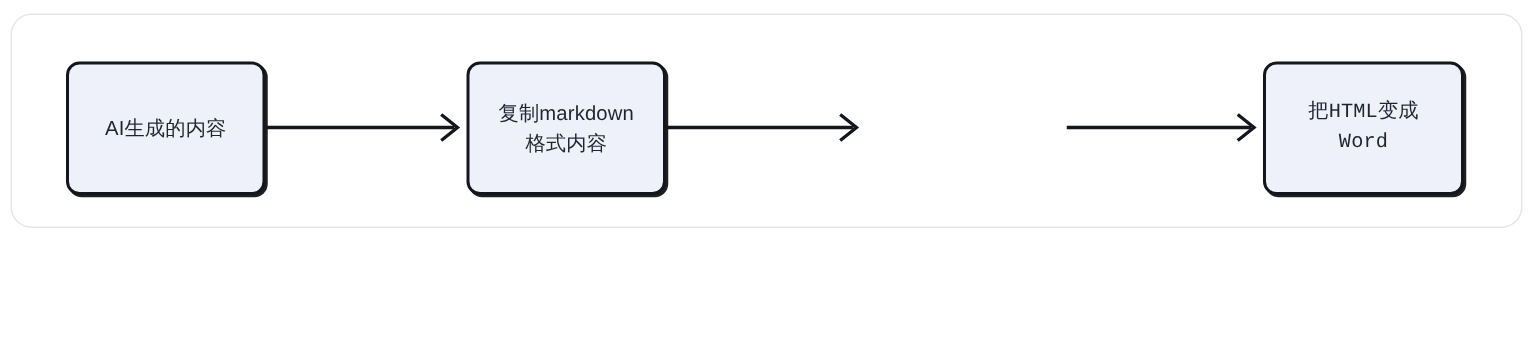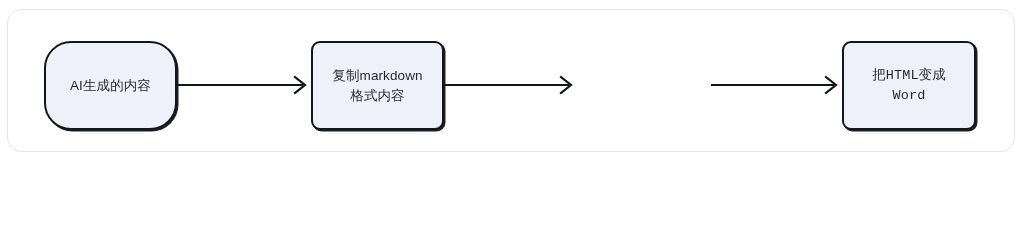--- a/index.html
+++ b/index.html
@@ -61,21 +61,21 @@
     color: #1f2530;
     font-size: 13.5px;
     line-height: 20px;
     text-align: center;
     letter-spacing: 0.1px;
     white-space: pre-line;
     padding: 0 6px;
   }
 
   
-  #node-1 { left: 44px;  width: 133px; border-radius: 27px; }
+  #node-1 { left: 44px;  width: 133px; }
   #node-2 { left: 311px; width: 133px; }
   #node-3 { left: 577px; width: 134px; }
   #node-4 { left: 842px; width: 134px; font-family: Liberation Mono, monospace; }
 
   
   .connector {
     position: absolute;
     top: 71px;
     height: 28px;
   }

